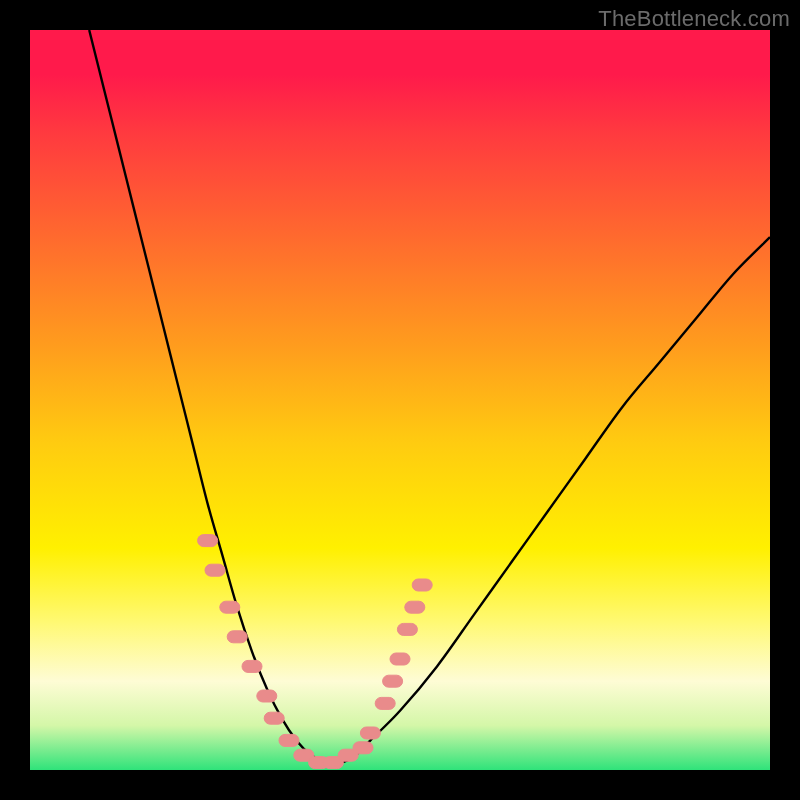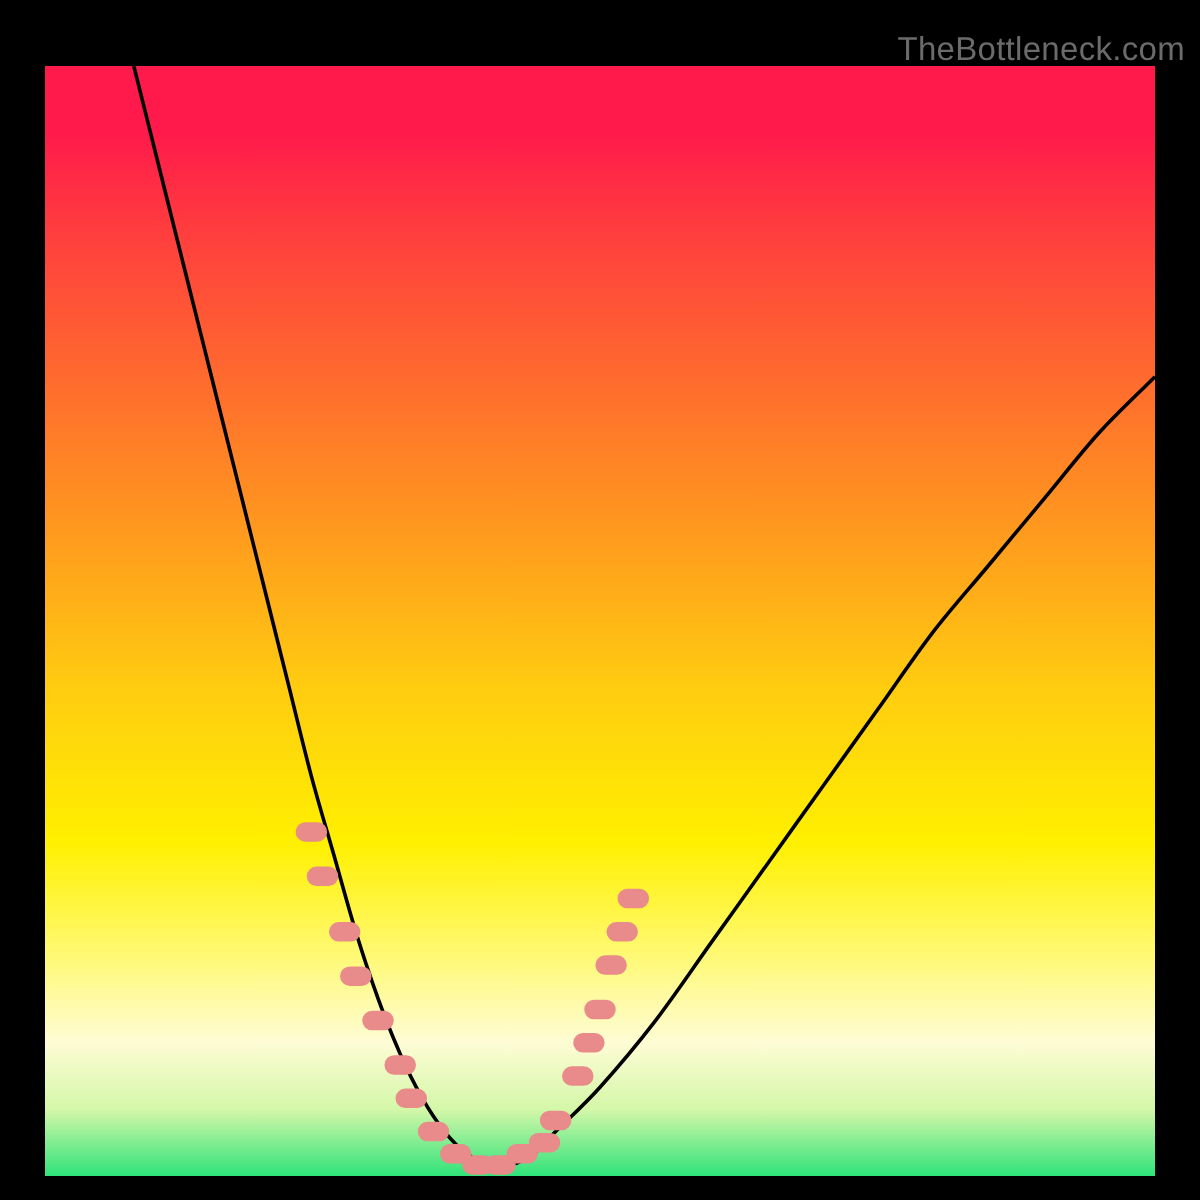--- a/index.html
+++ b/index.html
@@ -11,21 +11,20 @@
     overflow: hidden;
     font-family: Arial, Helvetica, sans-serif;
   }
   .frame {
     position: absolute;
     left: 0;
     top: 0;
     width: 800px;
     height: 581px;
     background: #000;
-    margin-top: 14px;
   }
   .plot {
     position: absolute;
     left: 30px;
     top: 30px;
     width: 740px;
     height: 740px;
     background: linear-gradient(
       to bottom,
       #ff1a4b 0%,

